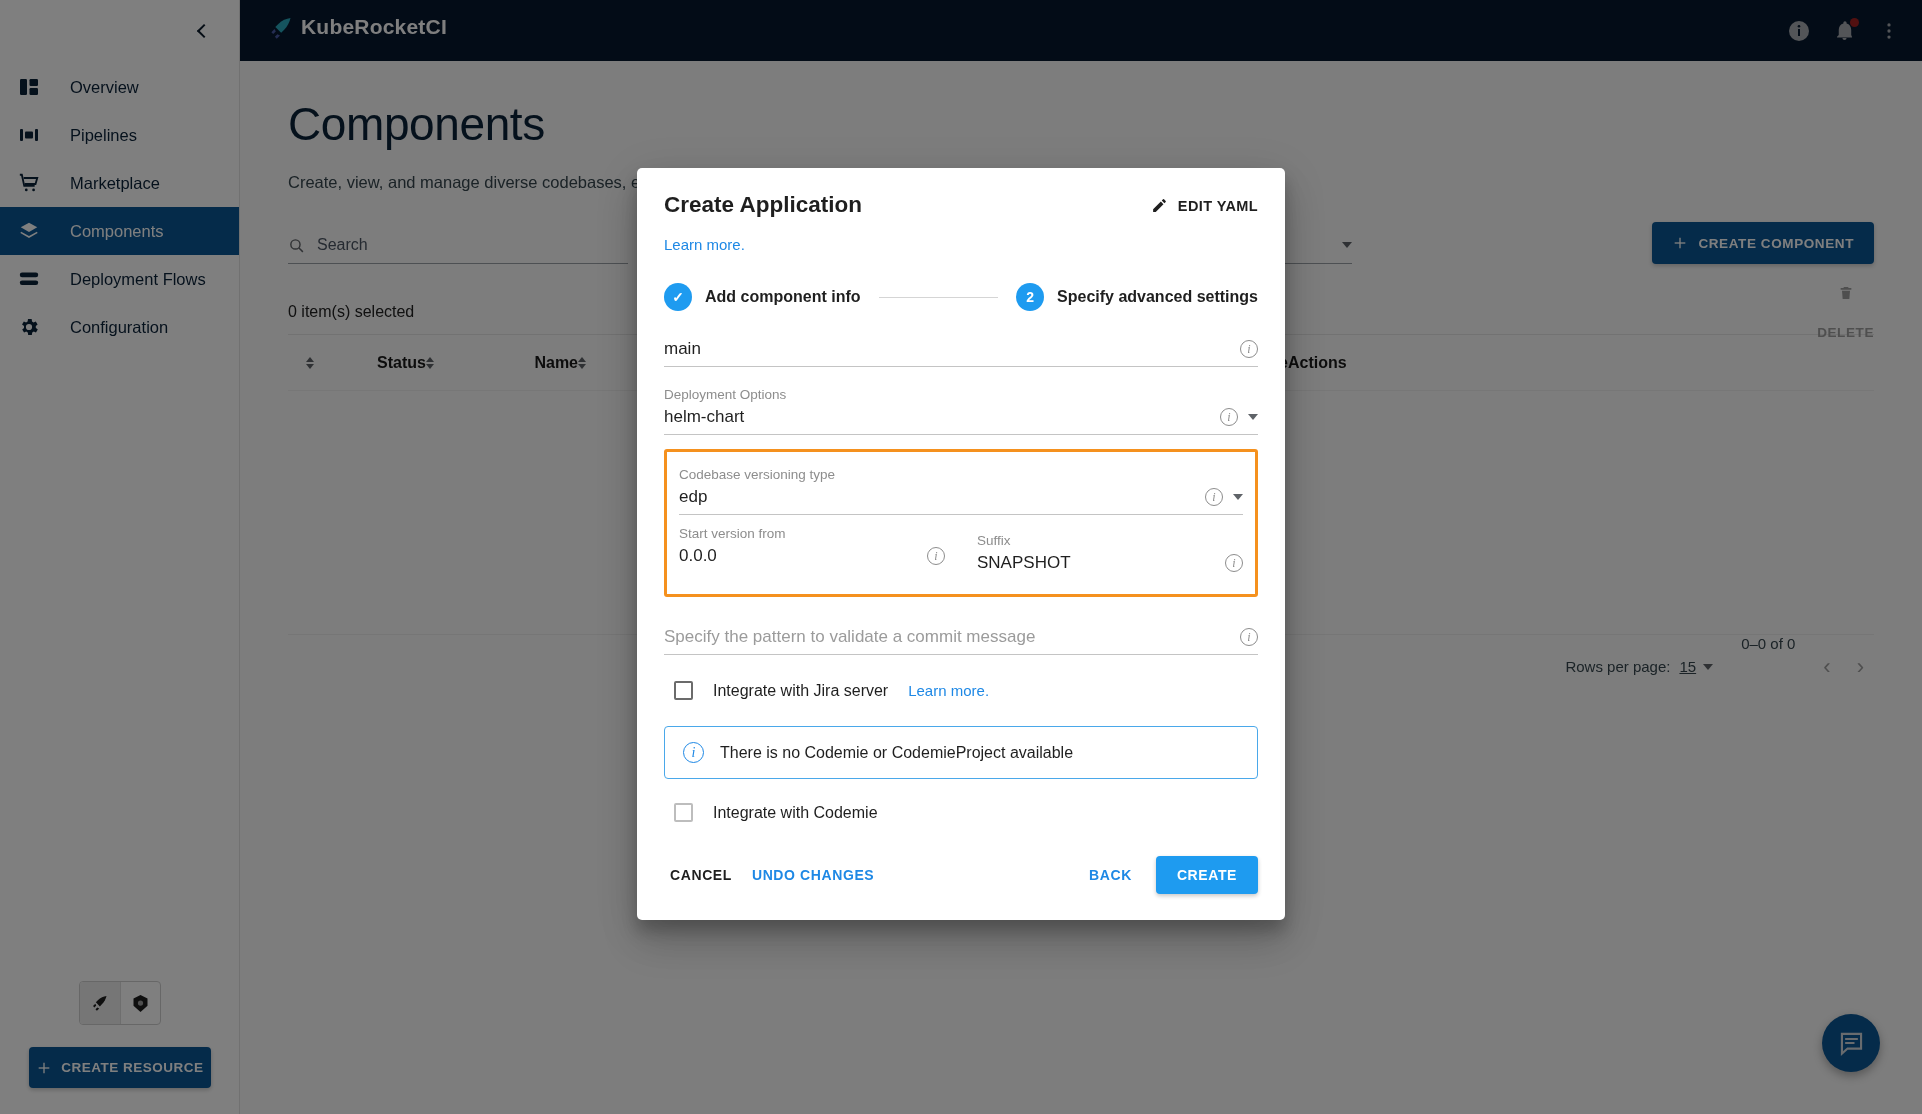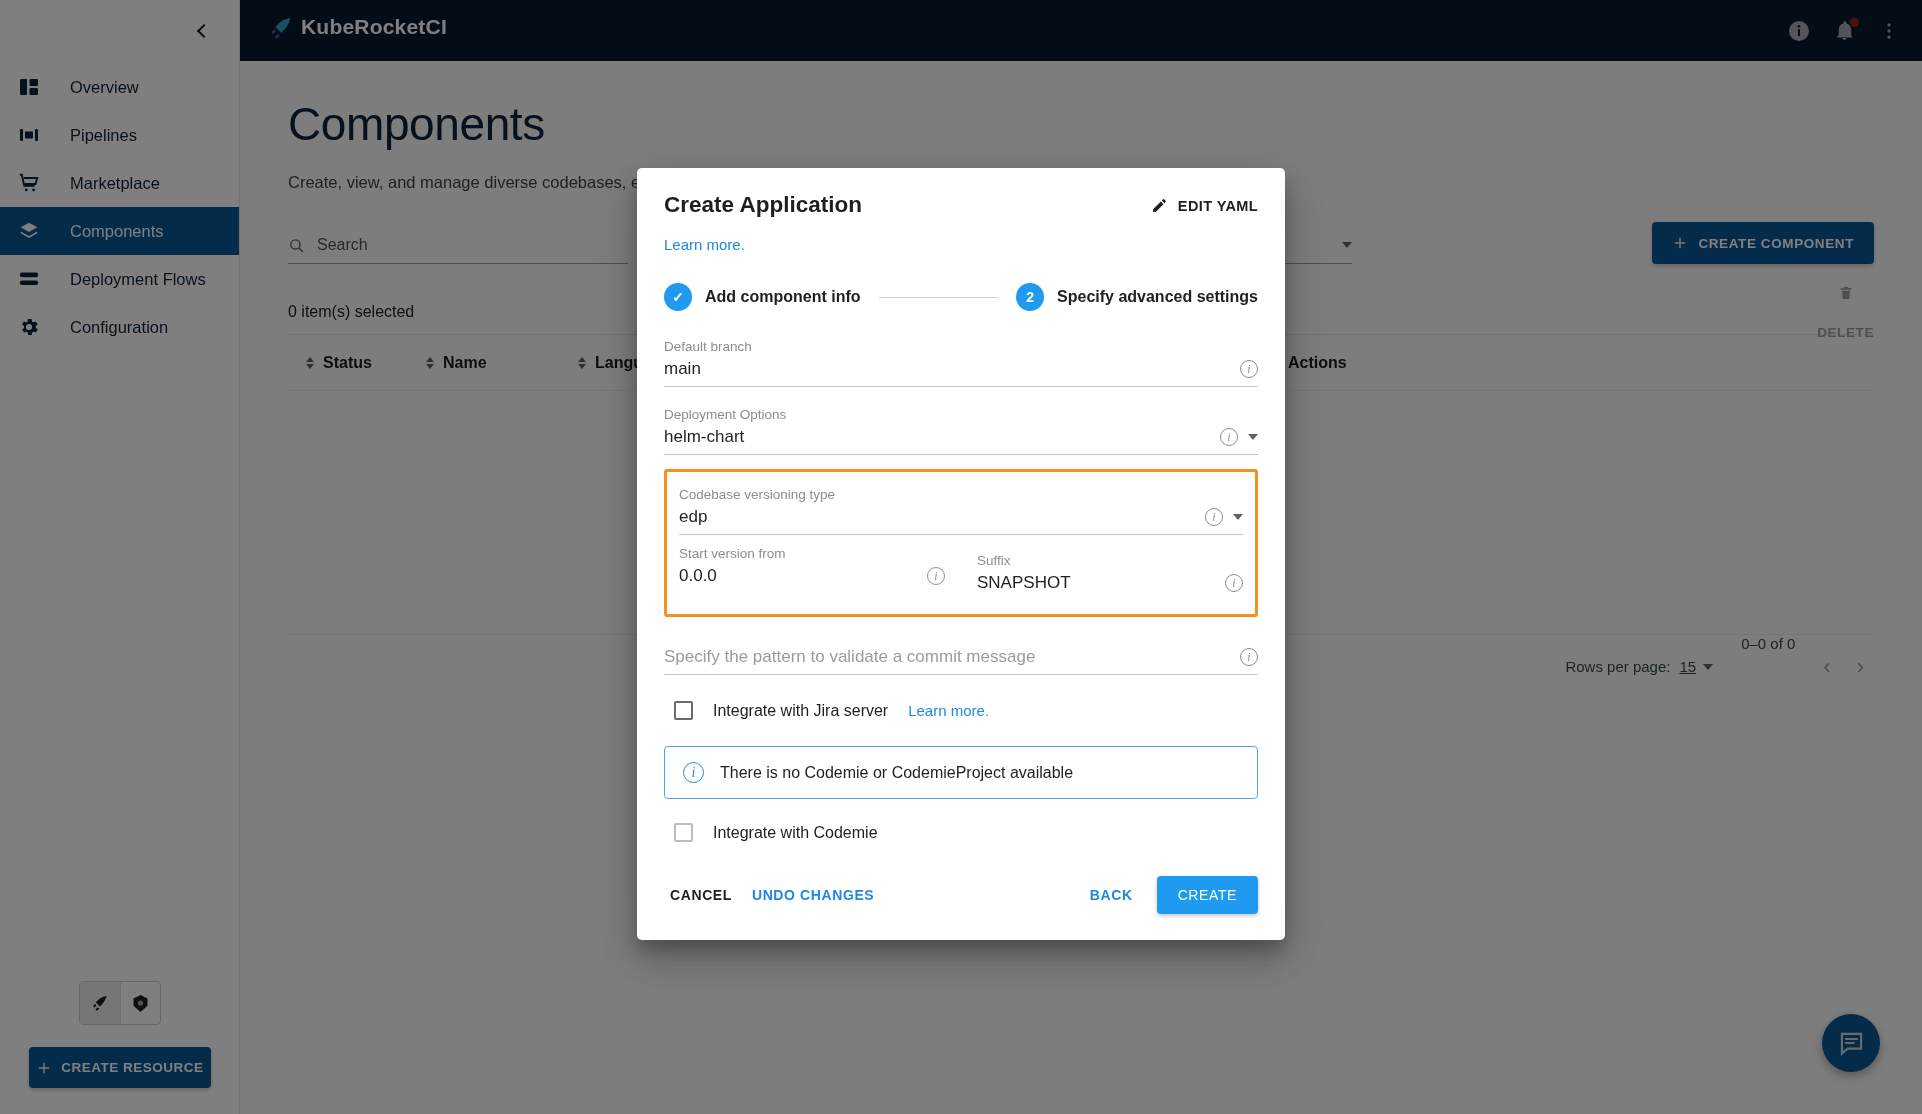--- a/index.html
+++ b/index.html
@@ -185,21 +185,21 @@
   .table {
     border-top: 1px solid #e4e4e4;
     background: #fafafa;
   }
   .thead {
     display: flex; align-items: center;
     height: 55px;
     padding: 0 18px;
     font-size: 16px; font-weight: 700; color: #1a1a1a;
   }
-  .th { display: flex; align-items: center; gap: 9px; }
+  .th { display: flex; align-items: center; gap: 9px; justify-content: space-between; }
   .sort-ico { display: inline-flex; flex-direction: column; gap: 2px; }
   .sort-ico i {
     display: block; width: 0; height: 0;
     border-left: 4.5px solid transparent;
     border-right: 4.5px solid transparent;
   }
   .sort-ico i.up { border-bottom: 5px solid #5f6368; }
   .sort-ico i.dn { border-top: 5px solid #5f6368; }
 
   .tbody {
@@ -357,21 +357,21 @@
     cursor: pointer; background: none; border: none;
     font-family: inherit;
   }
   .btn-cancel { color: #1f1f1f; padding: 8px 6px; }
   .btn-undo { color: #1e88e5; padding: 8px 14px; }
   .foot-spacer { flex: 1; }
   .btn-back { color: #1e88e5; padding: 8px 14px; }
   .btn-create {
     background: #1e9bf0; color: #fff;
     padding: 11px 21px; border: none; border-radius: 4px;
-    font-size: 14px; font-weight: 400; letter-spacing: .6px;
+    font-size: 14px; font-weight: 700; letter-spacing: .6px;
     cursor: pointer; margin-left: 10px;
     box-shadow: 0 2px 4px rgba(0,0,0,.22);
     font-family: inherit;
   }
 </style>
 </head>
 <body>
 
 <div id="app">
 
@@ -633,21 +633,20 @@
       <div class="step-line"></div>
       <div class="step">
         <span class="step-dot">2</span>
         <span class="step-label">Specify advanced settings</span>
       </div>
     </div>
 
     <div class="dlg-body">
 
       <div class="field">
-        <div class="field-label">Default branch</div>
         <div class="field-row">
           <span class="field-val">main</span>
           <span class="adorn">
             <span class="info-ico">i</span>
           </span>
         </div>
       </div>
 
       <div class="field">
         <div class="field-label">Deployment Options</div>

